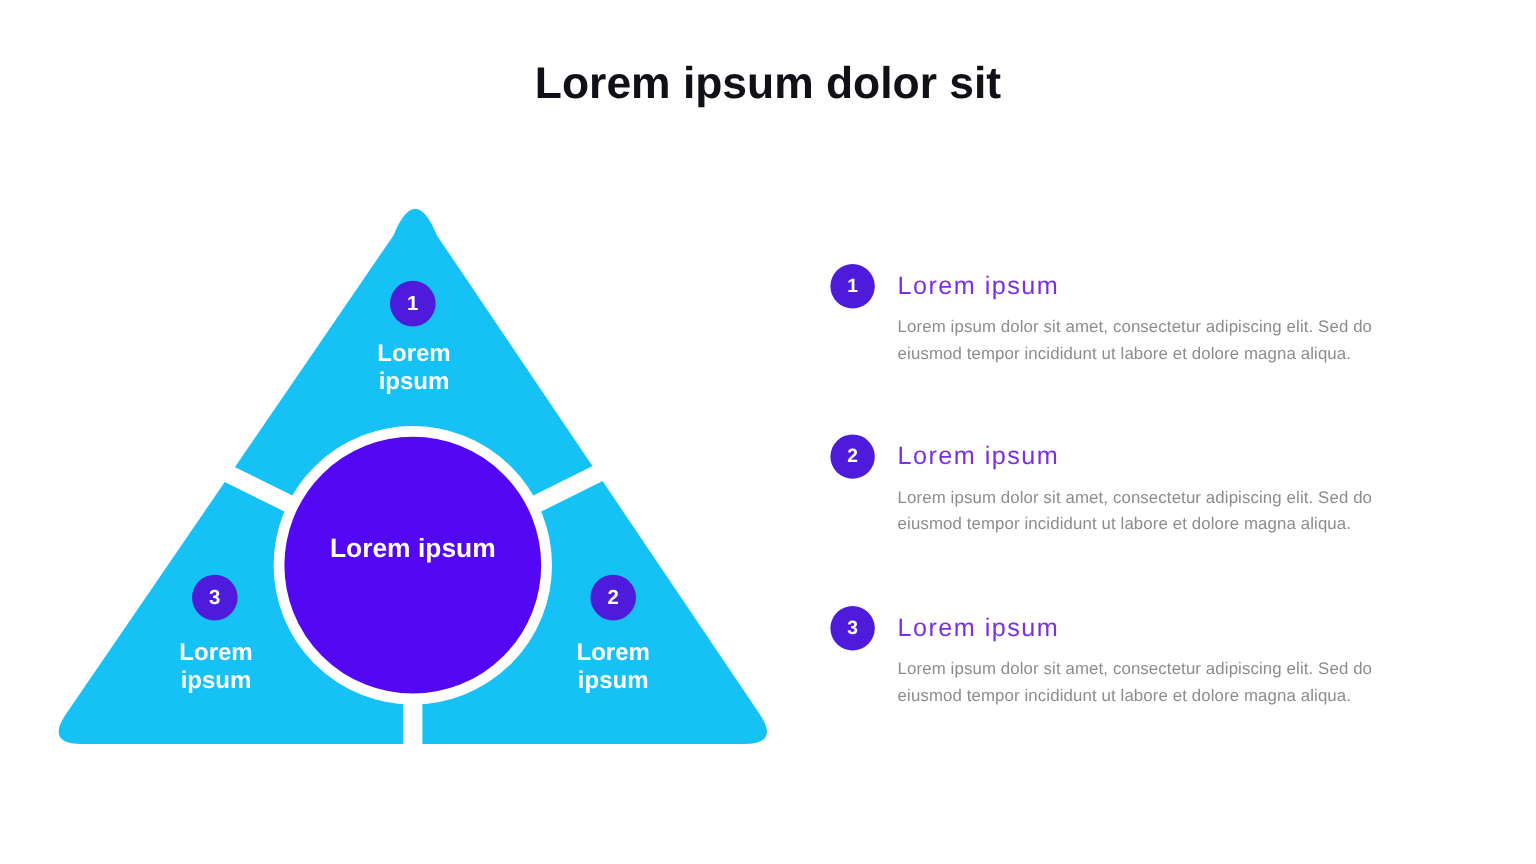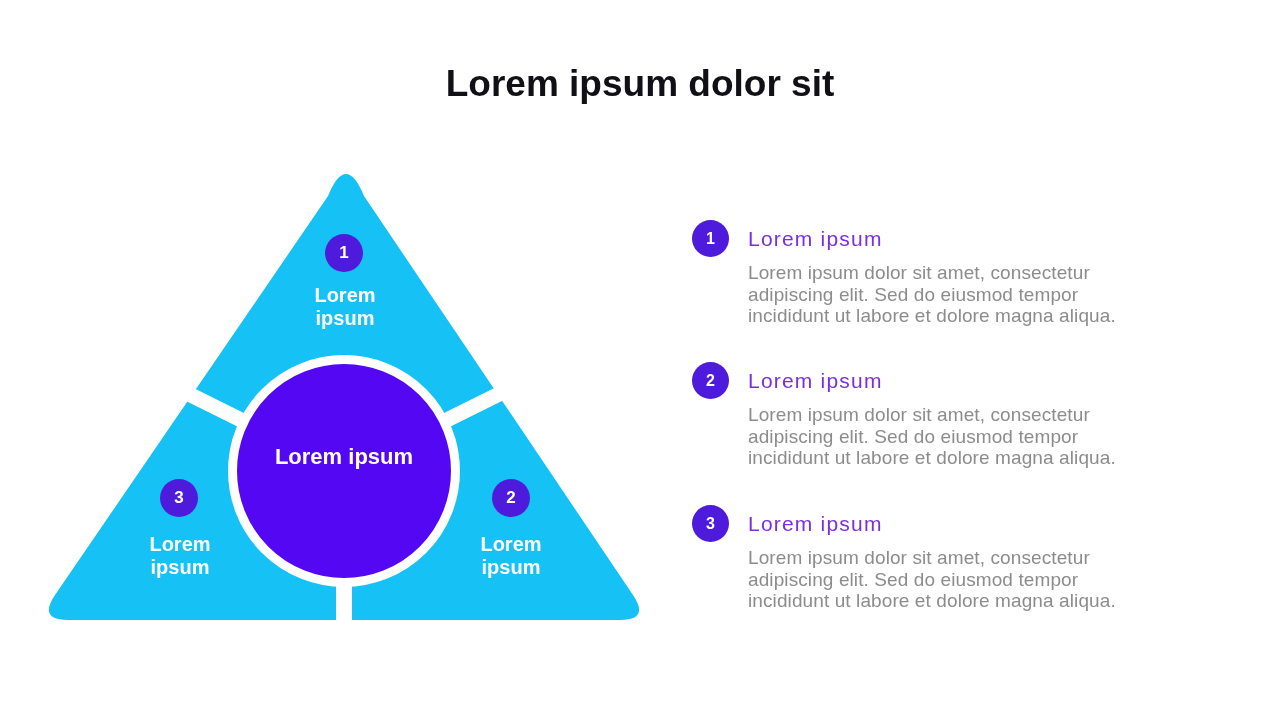--- a/index.html
+++ b/index.html
@@ -13,21 +13,21 @@
   *{margin:0;padding:0;box-sizing:border-box;}
   html,body{background:#e9e9e9;}
   .slide{
     position:relative;
     width:1280px;height:720px;
     background:#ffffff;
     overflow:hidden;
     font-family:"Liberation Sans",sans-serif;
   }
   .slide-title{
-    position:absolute;top:62px;left:0;width:1280px;
+    position:absolute;top:48px;left:0;width:1280px;
     text-align:center;
     font-size:37px;line-height:44px;font-weight:700;
     letter-spacing:0;
     color:var(--title-black);
   }
   .diagram-svg{position:absolute;top:0;left:0;}
   .tri-badge{
     position:absolute;width:38px;height:38px;border-radius:50%;
     background:var(--badge-purple);
     color:#ffffff;font-size:17px;font-weight:700;
@@ -54,21 +54,21 @@
     color:#ffffff;font-size:16px;font-weight:700;
     display:flex;align-items:center;justify-content:center;
   }
   .list-heading{
     font-size:21px;line-height:37px;font-weight:500;
     letter-spacing:1.2px;
     color:var(--heading-purple);
   }
   .list-body{
     width:412px;margin-top:5px;
-    font-size:19px;line-height:21.5px;
+    font-size:14px;line-height:21.5px;
     letter-spacing:0.1px;
     color:var(--body-gray);
   }
 </style>
 </head>
 <body>
 
 <div class="slide">
 
   <h1 class="slide-title">Lorem ipsum dolor sit</h1>

